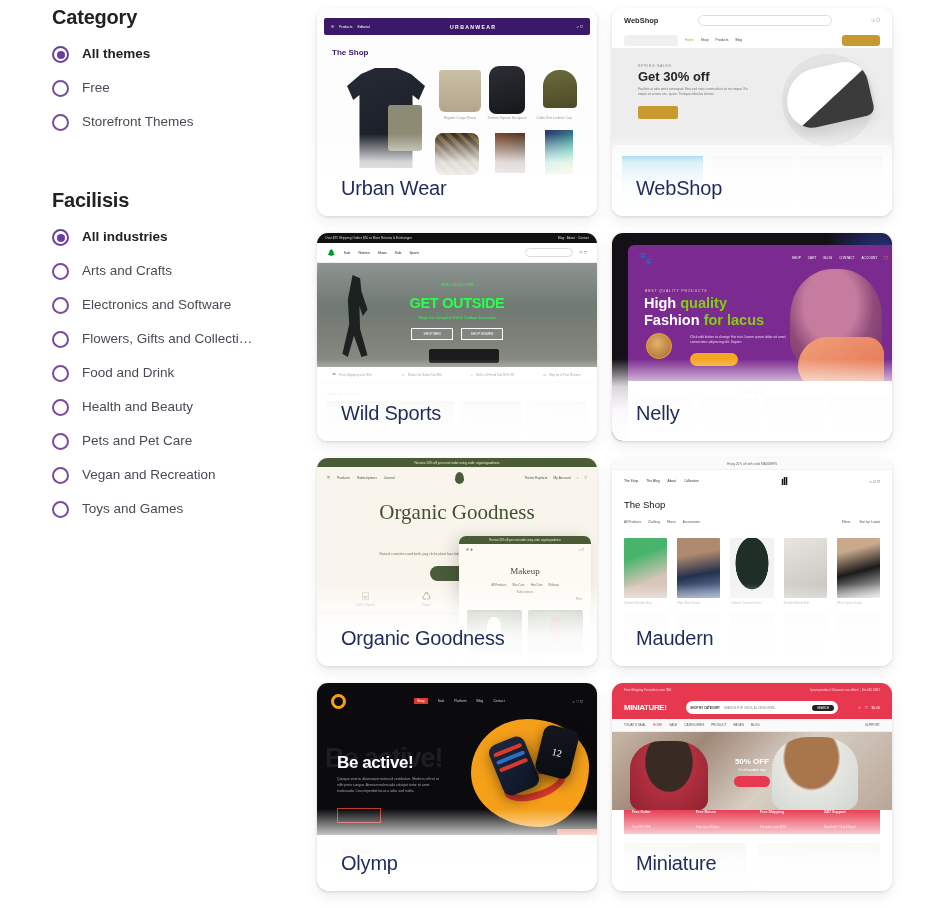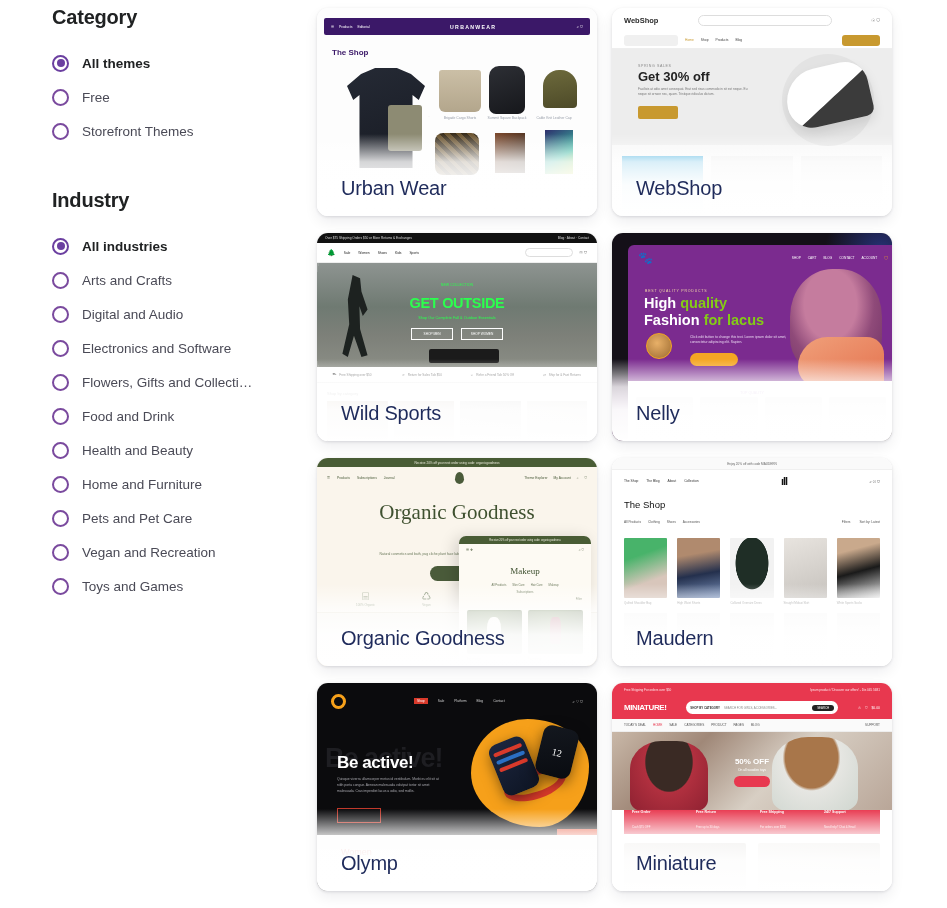--- a/index.html
+++ b/index.html
@@ -13,21 +13,21 @@
 
   
   .sidebar { width: 317px; flex: 0 0 317px; padding: 6px 0 0 52px; }
   .filter-group { margin-bottom: 8px; }
   .filter-title {
     font-size: 20px; font-weight: bold; color: #202223;
     letter-spacing: -0.2px; margin-bottom: 17px;
   }
   .filter-group.industry .filter-title { margin-top: 41px; }
   .opt {
-    display: flex; align-items: center; gap: 13px;
+    display: flex; align-items: flex-start; gap: 13px;
     height: 34px; cursor: pointer;
   }
   .radio {
     flex: 0 0 auto; width: 17px; height: 17px; border-radius: 50%;
     border: 2px solid #7a4a9e; background: #fff;
     position: relative;
   }
   .radio.sel { border-color: #6b3fa0; }
   .radio.sel::after {
     content: ""; position: absolute; left: 50%; top: 50%;
@@ -283,52 +283,44 @@
         <span class="radio"></span>
         <span class="opt-label">Free</span>
       </div>
       <div class="opt">
         <span class="radio"></span>
         <span class="opt-label">Storefront Themes</span>
       </div>
     </section>
 
     <section class="filter-group industry">
-      <div class="filter-title">Industry</div>
+      <div class="filter-title">Facilisis</div>
       <div class="opt sel">
         <span class="radio sel"></span>
         <span class="opt-label">All industries</span>
       </div>
       <div class="opt">
         <span class="radio"></span>
         <span class="opt-label">Arts and Crafts</span>
       </div>
       <div class="opt">
         <span class="radio"></span>
-        <span class="opt-label">Digital and Audio</span>
-      </div>
-      <div class="opt">
-        <span class="radio"></span>
         <span class="opt-label">Electronics and Software</span>
       </div>
       <div class="opt">
         <span class="radio"></span>
         <span class="opt-label">Flowers, Gifts and Collecti…</span>
       </div>
       <div class="opt">
         <span class="radio"></span>
         <span class="opt-label">Food and Drink</span>
       </div>
       <div class="opt">
         <span class="radio"></span>
         <span class="opt-label">Health and Beauty</span>
-      </div>
-      <div class="opt">
-        <span class="radio"></span>
-        <span class="opt-label">Home and Furniture</span>
       </div>
       <div class="opt">
         <span class="radio"></span>
         <span class="opt-label">Pets and Pet Care</span>
       </div>
       <div class="opt">
         <span class="radio"></span>
         <span class="opt-label">Vegan and Recreation</span>
       </div>
       <div class="opt">

